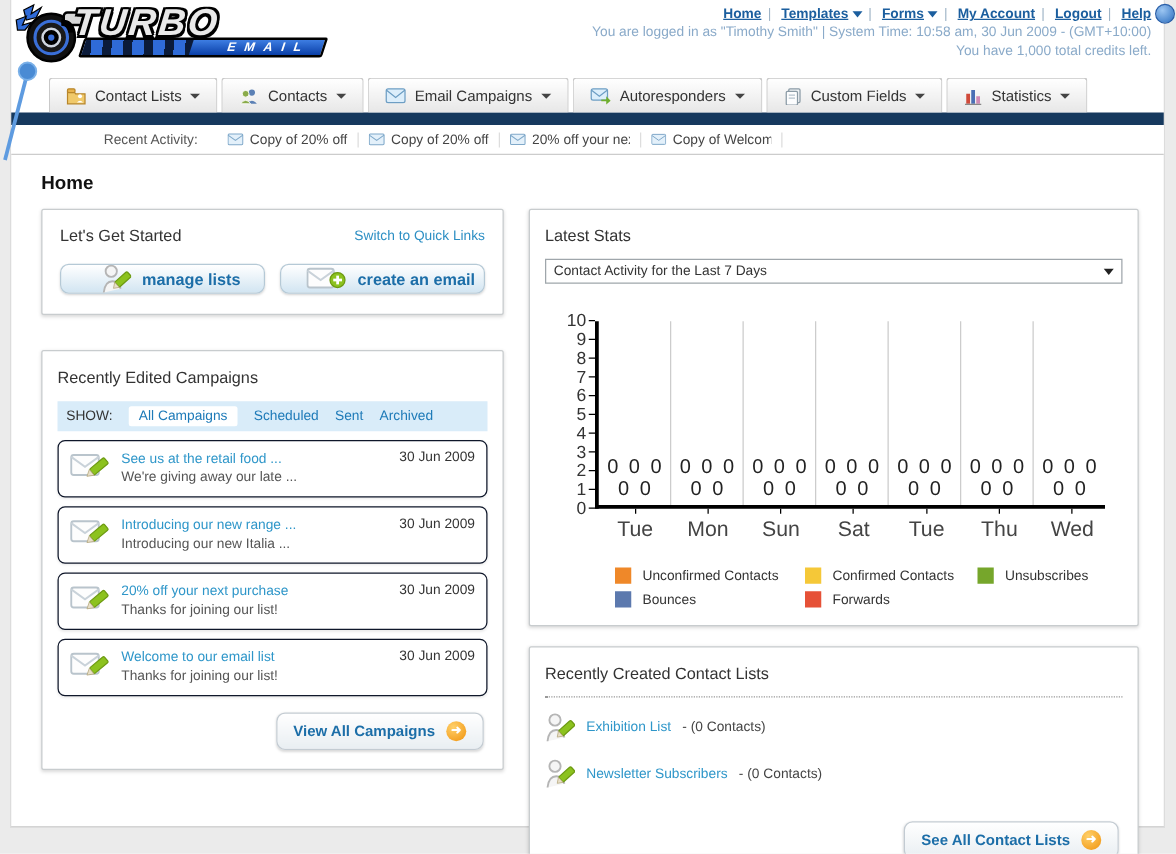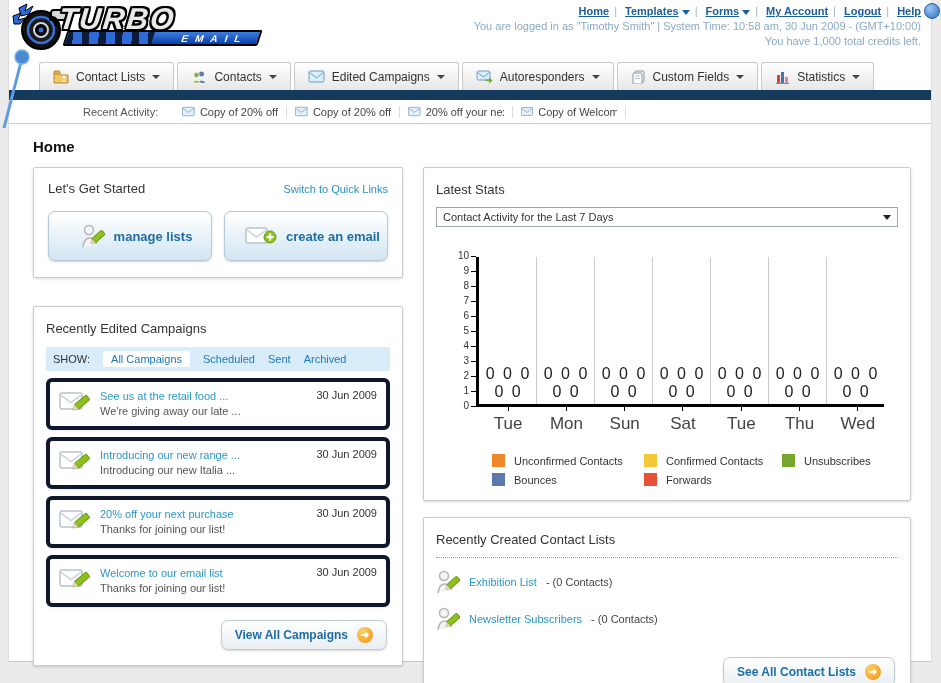--- a/index.html
+++ b/index.html
@@ -83,33 +83,33 @@
   .col-right { flex:1; }
   .panel { background:#fff; border:1px solid #c8ccce; border-radius:2px;
     box-shadow:0 1px 3px rgba(0,0,0,0.15); }
   .panel-title { font-size:13px; color:#333; }
   
   .get-started { padding:13px 14px 16px; margin-bottom:28px; }
   .gs-head { display:flex; justify-content:space-between; align-items:center; }
   .quick-link { font-size:11px; color:#2d8fc4; cursor:pointer; }
   .gs-buttons { display:flex; gap:12px; margin-top:15px; }
   .big-btn {
-    flex:1; height:50px; border-radius:7px; border:1px solid #b5c9d6;
+    flex:1; height:24px; border-radius:7px; border:1px solid #b5c9d6;
     background:linear-gradient(#ffffff, #d2e5f2);
     box-shadow:0 1px 2px rgba(0,0,0,0.18);
     display:flex; align-items:center; justify-content:center; gap:9px;
     color:#1c6ea8; font-weight:bold; font-size:13px; cursor:pointer;padding-left:13px;
   }
   
   .campaigns { padding:12px; }
   .show-bar { margin-top:10px; background:#d9ecf9; padding:4px 7px; font-size:11px;
     display:flex; align-items:center; gap:13px; color:#333; }
   .filter { color:#1d7ab8; cursor:pointer; }
   .filter.active { background:#fff; padding:2px 8px; border-radius:2px; }
-  .campaign-item { margin-top:7px; border:4px solid #0f172a; border-radius:6px;
+  .campaign-item { margin-top:7px; border:1px solid #0f172a; border-radius:6px;
     padding:7px 9px; display:flex; gap:9px; align-items:flex-start;
     box-shadow:0 1px 2px rgba(0,0,0,0.08); cursor:pointer; background:#fff; }
   .ci-text { flex:1; line-height:15px; }
   .ci-title { font-size:11px; color:#2e96c9; display:block; }
   .ci-sub { font-size:11px; color:#555; display:block; }
   .ci-date { font-size:11px; color:#333; white-space:nowrap; }
   .btn-row { display:flex; justify-content:flex-end; margin:13px 3px 3px 0; }
   .small-btn {
     display:inline-flex; align-items:center; gap:9px; padding:6px 13px;
     border:1px solid #c3cbd2; border-radius:7px;
@@ -125,21 +125,21 @@
   
   .stats { padding:12px 12px 14px; margin-bottom:16px; }
   .dropdown { margin-top:9px; border:1px solid #9fa6ab; background:#fff; height:20px;
     font-size:11px; color:#333; padding:0 6px; display:flex; align-items:center;
     justify-content:space-between; cursor:pointer; }
   .dd-caret { width:0; height:0; border-left:4px solid transparent;
     border-right:4px solid transparent; border-top:5px solid #222; }
   .chart-wrap { margin-top:30px; padding-left:14px; }
   .chart { display:flex; }
   .chart-yaxis { position:relative; width:26px; height:150px; flex:none; }
-  .ylab { position:absolute; right:7px; font-size:10px; color:#333; line-height:10px; }
+  .ylab { position:absolute; right:7px; font-size:14px; color:#333; line-height:10px; }
   .ytick { position:absolute; right:0; width:5px; height:1px; background:#000; }
   .chart-plot { width:408px; height:150px; border-left:3px solid #000;
     border-bottom:3px solid #000; display:flex; }
   .chart-col { flex:1; position:relative; }
   .chart-col:not(:last-child) { border-right:1px solid #ccc; }
   .chart-zeros { position:absolute; bottom:3px; left:0; right:0; text-align:center;
     font-size:16px; color:#222; word-spacing:4px; }
   .chart-xrow { display:flex; width:408px; margin-left:29px; }
   .chart-xcell { flex:1; text-align:center; font-size:17px; color:#444; }
   .xtick { display:block; width:1px; height:4px; background:#000; margin:0 auto 3px; }
@@ -220,21 +220,21 @@
         <path d="M1.5 13 q4 -5.5 8 0 z" fill="#8aab4a" stroke="#fff" stroke-width="0.7"></path>
       </svg>
       <span>Contacts</span>
       <span class="tab-caret"></span>
     </div>
     <div class="tab">
       <svg width="17" height="13" viewBox="0 0 17 13">
         <rect x="1" y="1" width="15" height="11" rx="1.5" fill="#dceefb" stroke="#6d9ec4"></rect>
         <path d="M1 2 L8.5 8 L16 2" fill="none" stroke="#6d9ec4"></path>
       </svg>
-      <span>Edited Campaigns</span>
+      <span>Email Campaigns</span>
       <span class="tab-caret"></span>
     </div>
     <div class="tab">
       <svg width="17" height="14" viewBox="0 0 17 14">
         <rect x="1" y="1" width="13" height="9" rx="1.5" fill="#dceefb" stroke="#6d9ec4"></rect>
         <path d="M1 2 L7.5 7 L14 2" fill="none" stroke="#6d9ec4"></path>
         <path d="M9 11 h4 v-2.5 l3.5 3.5 l-3.5 3 v-2.5 h-4 z" fill="#6fae2e" transform="translate(0,-1.5)"></path>
       </svg>
       <span>Autoresponders</span>
       <span class="tab-caret"></span>

